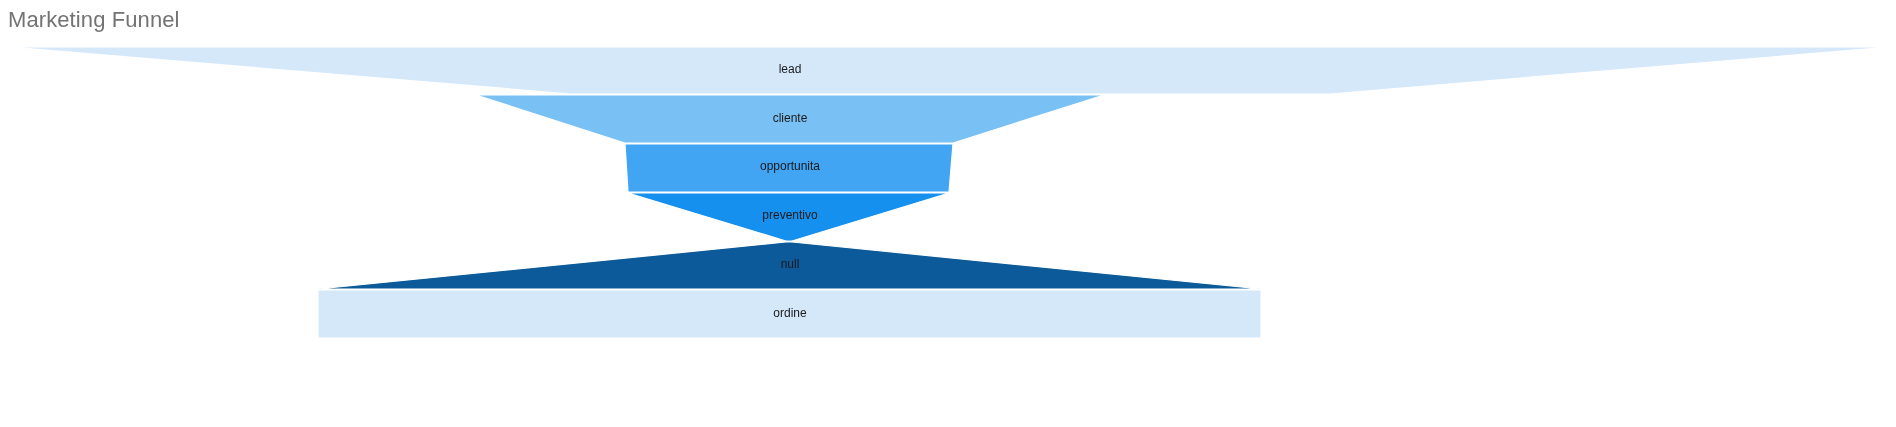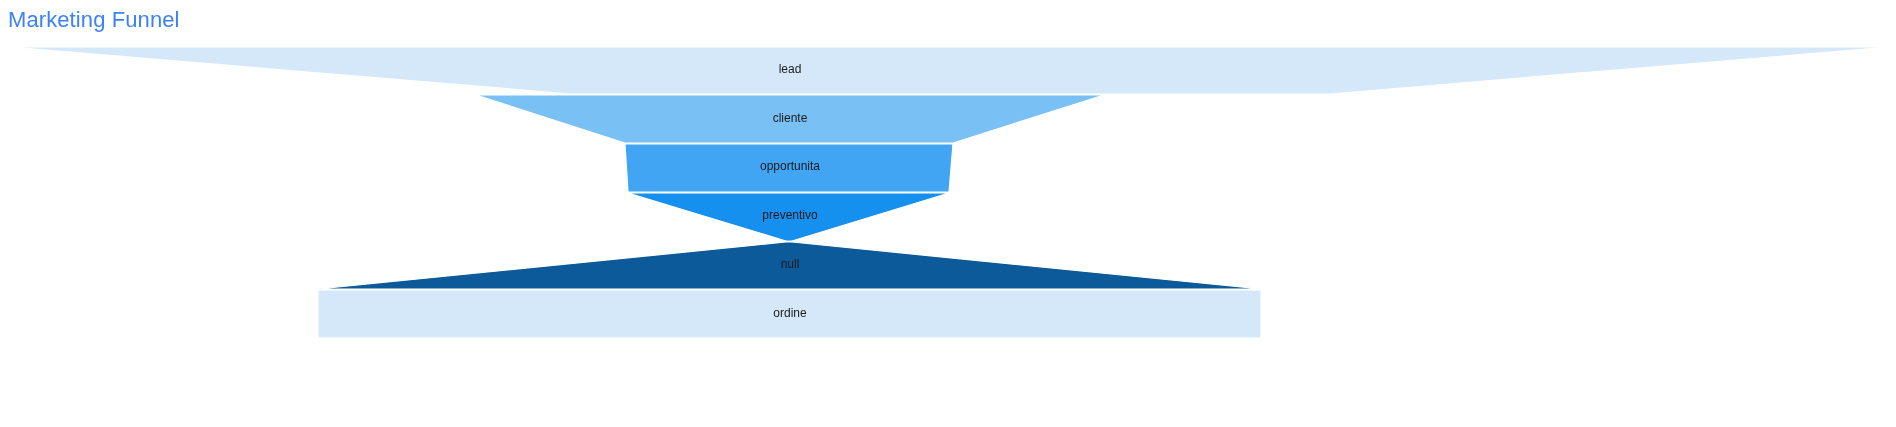--- a/index.html
+++ b/index.html
@@ -17,21 +17,21 @@
     height: 427px;
     background: #ffffff;
     overflow: hidden;
   }
   #chart-title {
     position: absolute;
     left: 8px;
     top: 6px;
     font-size: 22px;
     font-weight: 400;
-    color: #3b82f6;
+    color: #737373;
     letter-spacing: 0.1px;
     line-height: 28px;
     white-space: nowrap;
   }
   #funnel-svg {
     position: absolute;
     left: 0;
     top: 0;
     width: 1896px;
     height: 427px;

